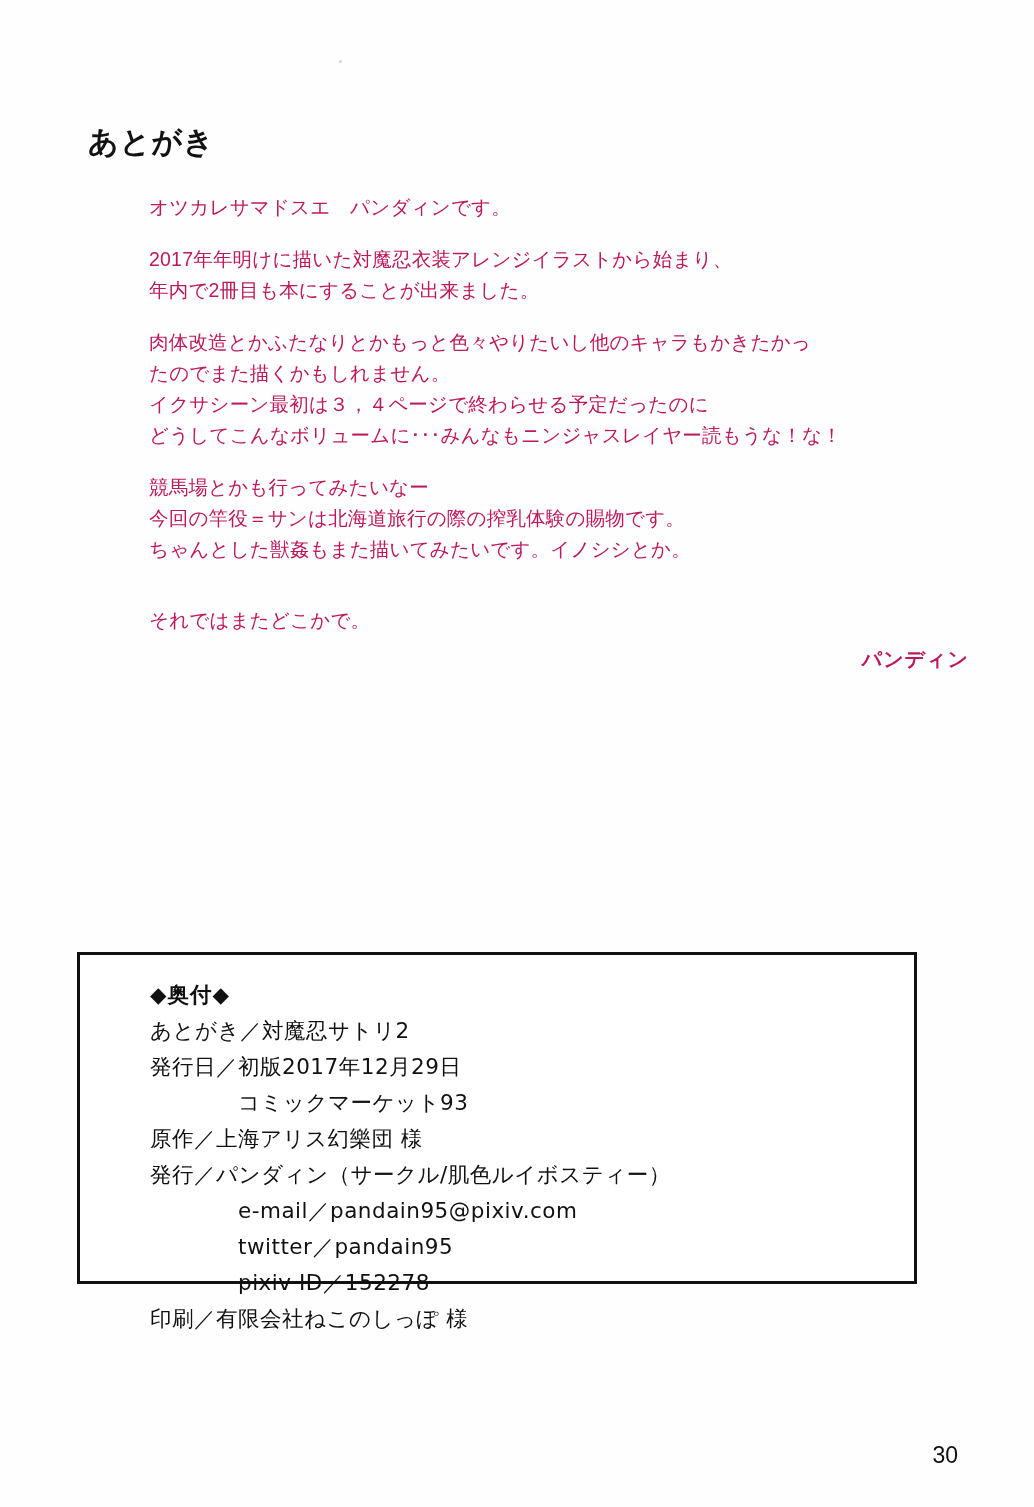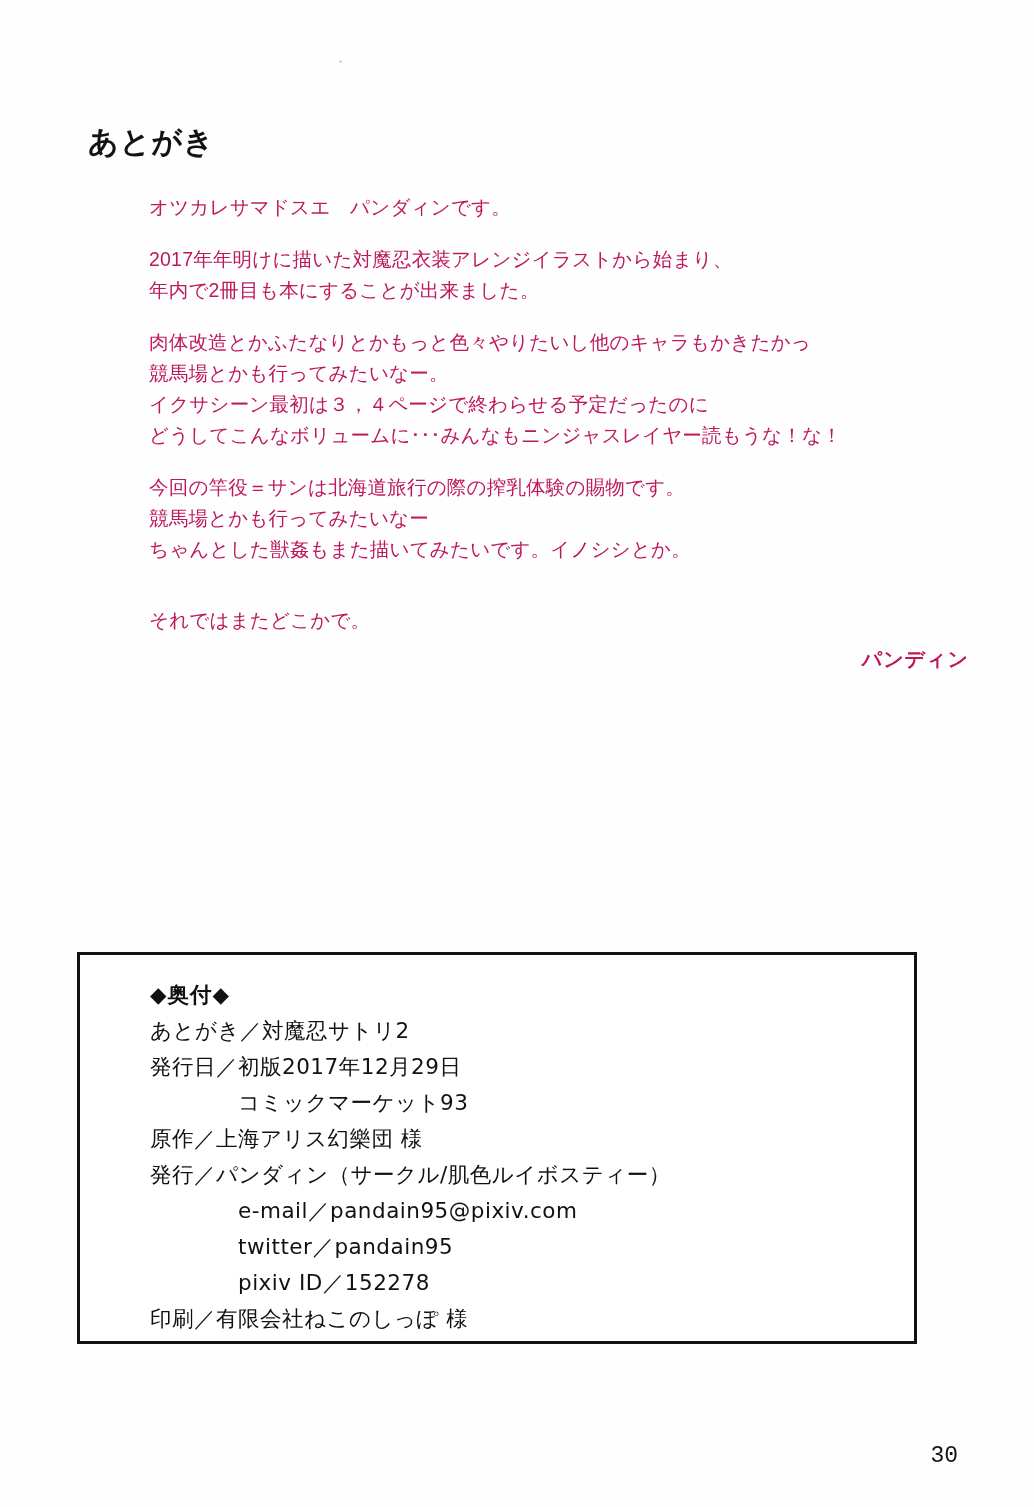--- a/index.html
+++ b/index.html
@@ -63,21 +63,21 @@
     letter-spacing: 1px;
     font-weight: bold;
   }
 
   
   .colophon {
     position: absolute;
     left: 77px;
     top: 952px;
     width: 840px;
-    height: 392px;
+    height: 332px;
     border: 3px solid #111111;
     box-sizing: border-box;
     background: #ffffff;
   }
   .colophon-inner {
     padding: 22px 0 0 70px;
     font-family: "DejaVu Sans", sans-serif;
     font-size: 21.5px;
     line-height: 36px;
     letter-spacing: 0.5px;
@@ -91,21 +91,21 @@
     letter-spacing: 1px;
   }
   .indent-1 { padding-left: 88px; }
 
   
   .page-number {
     position: absolute;
     right: 76px;
     bottom: 38px;
     font-size: 23px;
-    font-family: Liberation Mono, monospace;
+    font-family: Liberation Sans, sans-serif;
     color: #111111;
   }
 
   
   .scan-speck {
     position: absolute;
     left: 339px;
     top: 60px;
     width: 3px;
     height: 3px;
@@ -130,29 +130,29 @@
     <div class="para-gap"></div>
 
     <div>
       <p>2017年年明けに描いた対魔忍衣装アレンジイラストから始まり、</p>
       <p>年内で2冊目も本にすることが出来ました。</p>
     </div>
     <div class="para-gap"></div>
 
     <div>
       <p>肉体改造とかふたなりとかもっと色々やりたいし他のキャラもかきたかっ</p>
-      <p>競馬場とかも行ってみたいなー。</p>
+      <p>たのでまた描くかもしれません。</p>
       <p>イクサシーン最初は３，４ページで終わらせる予定だったのに</p>
       <p>どうしてこんなボリュームに･･･みんなもニンジャスレイヤー読もうな！な！</p>
     </div>
     <div class="para-gap"></div>
 
     <div>
+      <p>競馬場とかも行ってみたいなー</p>
       <p>今回の竿役＝サンは北海道旅行の際の搾乳体験の賜物です。</p>
-      <p>競馬場とかも行ってみたいなー</p>
       <p>ちゃんとした獣姦もまた描いてみたいです。イノシシとか。</p>
     </div>
     <div class="para-gap-lg"></div>
 
     <div>
       <p>それではまたどこかで。</p>
     </div>
 
     <div class="signature">パンディン</div>
   </div>

